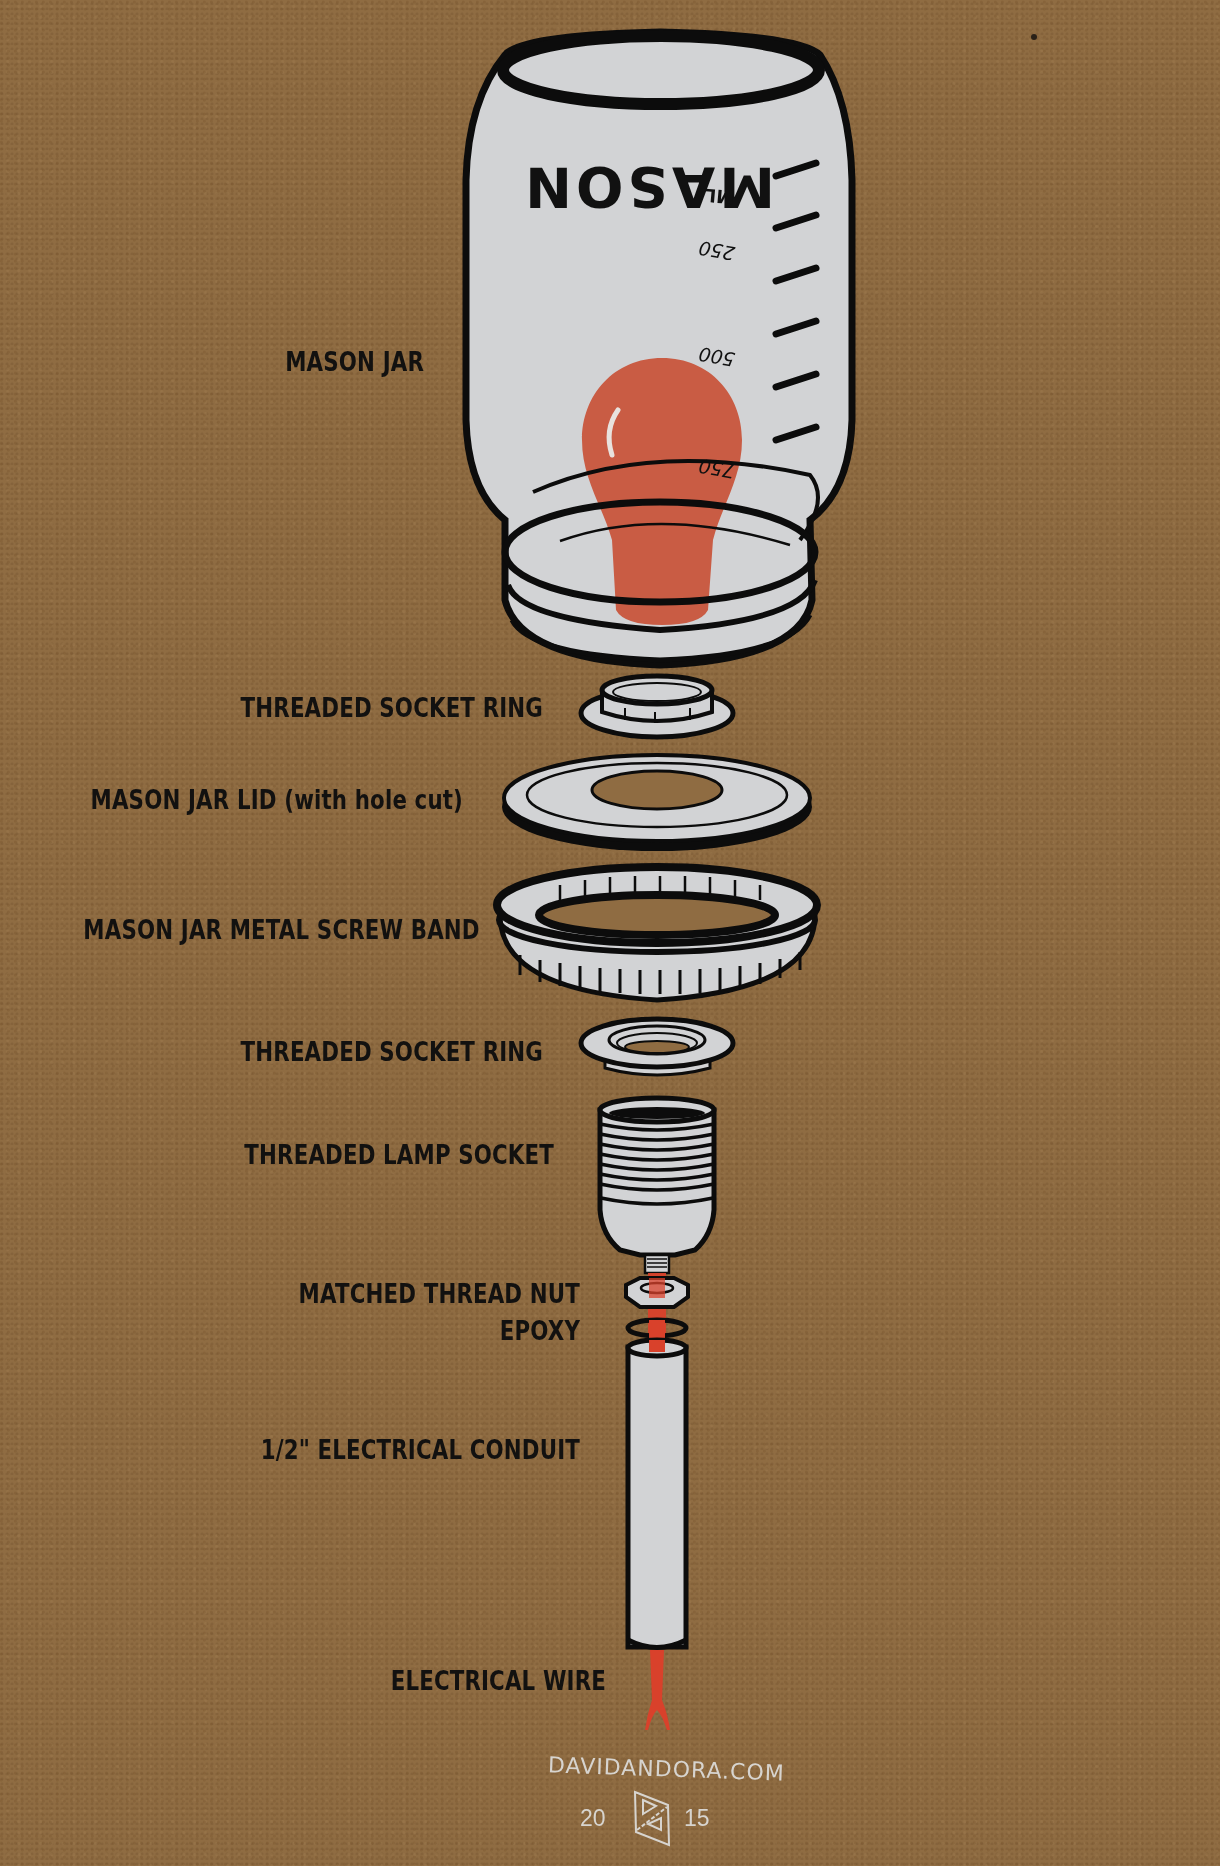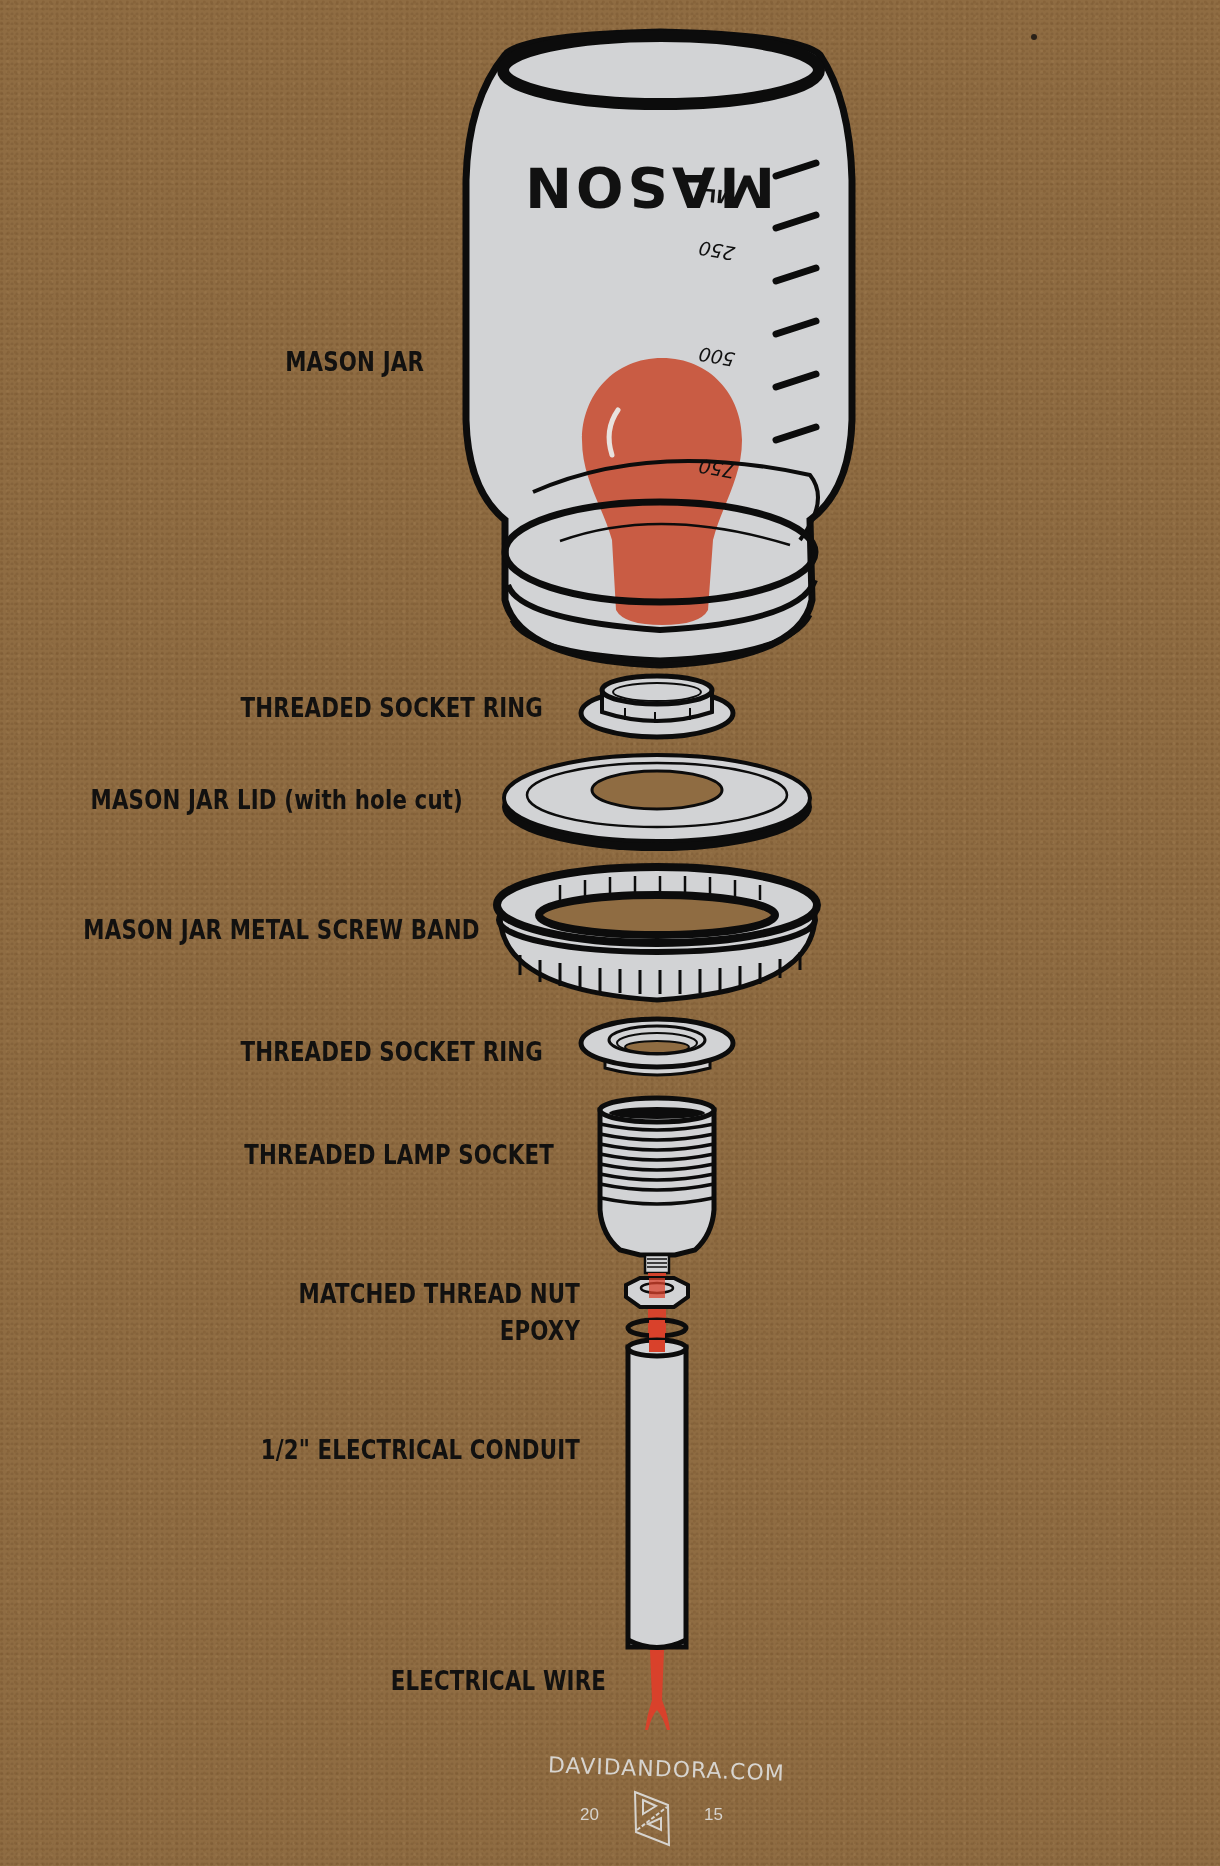--- a/index.html
+++ b/index.html
@@ -11,21 +11,21 @@
       radial-gradient(circle at 40% 80%, rgba(110,80,45,0.3) 0 1px, transparent 2px);
     background-size:7px 7px, 11px 11px, 5px 5px;
     font-family:"DejaVu Sans Condensed","DejaVu Sans","Liberation Sans",sans-serif;}
   .label{position:absolute;color:#121110;font-weight:bold;font-size:26px;
     letter-spacing:0.2px;white-space:nowrap;transform:scaleX(0.82);transform-origin:right center;
     font-family:"DejaVu Sans","Liberation Sans",sans-serif;}
   svg.art{position:absolute;left:0;top:0;}
   .footer-url{position:absolute;left:548px;top:1756px;width:210px;text-align:center;
     color:#d7d4cf;font-size:22px;letter-spacing:1px;transform:rotate(2deg);
     font-family:"DejaVu Sans","Liberation Sans",sans-serif;}
-  .year{position:absolute;color:#d7d4cf;font-size:17px;font-family:"Liberation Sans",sans-serif;}
+  .year{position:absolute;color:#d7d4cf;font-size:23px;font-family:"Liberation Sans",sans-serif;}
 </style>
 </head>
 <body>
 
 <svg class="art" width="1220" height="1866" viewBox="0 0 1220 1866">
 
   <g>
     <path d="M505,55 Q520,35 660,32 Q800,35 820,55 Q850,100 852,180 L852,420 Q850,490 810,520 L812,600 Q800,660 660,665 Q520,660 505,600 L505,520 Q468,490 466,420 L466,180 Q468,100 505,55 Z" fill="#d2d3d5" stroke="#0c0c0c" stroke-width="7"></path>
     <ellipse cx="661" cy="70" rx="158" ry="34" fill="#d2d3d5" stroke="#0c0c0c" stroke-width="12"></ellipse>
 
@@ -172,13 +172,13 @@
 <div class="label" style="left:0;width:463px;top:915px;text-align:right;">MASON JAR METAL SCREW BAND</div>
 <div class="label" style="left:0;width:543px;top:1037px;text-align:right;">THREADED SOCKET RING</div>
 <div class="label" style="left:0;width:554px;top:1140px;text-align:right;">THREADED LAMP SOCKET</div>
 <div class="label" style="left:0;width:580px;top:1279px;text-align:right;">MATCHED THREAD NUT</div>
 <div class="label" style="left:0;width:580px;top:1316px;text-align:right;">EPOXY</div>
 <div class="label" style="left:0;width:580px;top:1435px;text-align:right;">1/2" ELECTRICAL CONDUIT</div>
 <div class="label" style="left:0;width:606px;top:1666px;text-align:right;">ELECTRICAL WIRE</div>
 
 <div class="footer-url">DAVIDANDORA.COM</div>
 <div class="year" style="left:580px;top:1805px;">20</div>
-<div class="year" style="left:704px;top:1805px;">15</div>
+<div class="year" style="left:684px;top:1805px;">15</div>
 
 </body></html>

